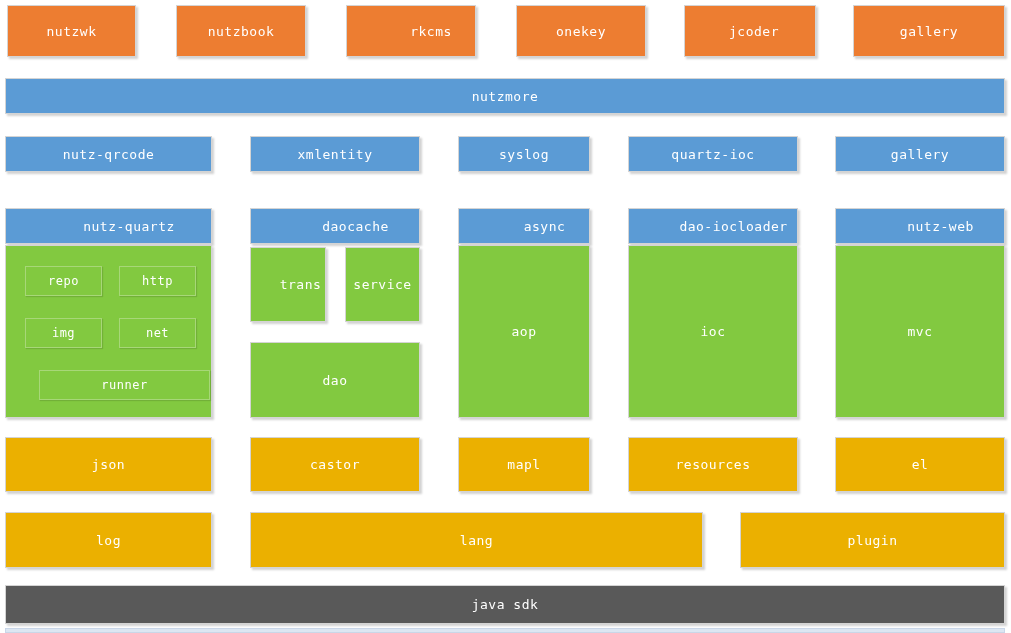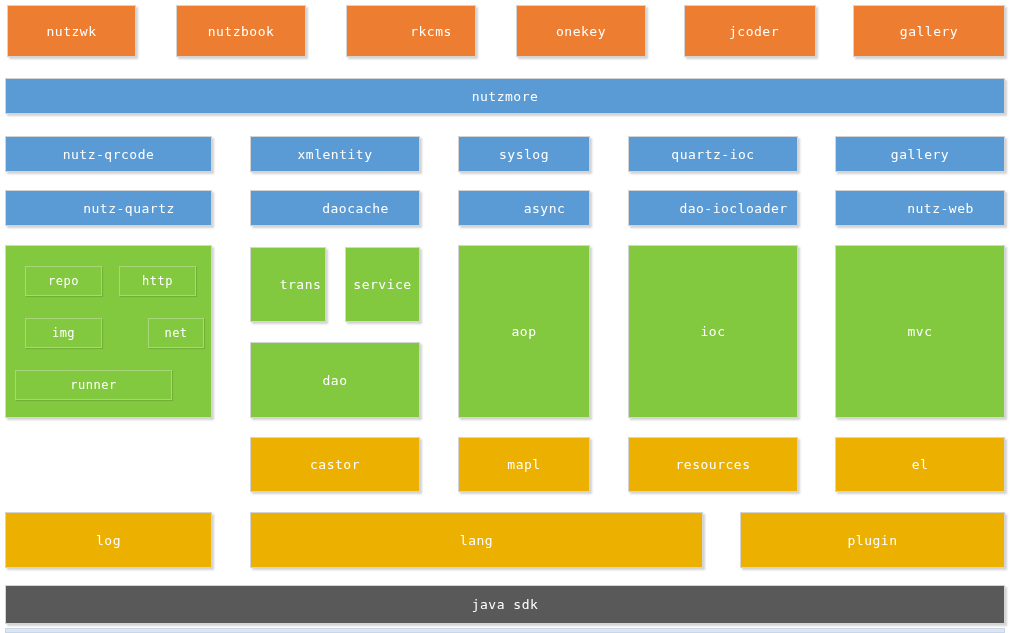--- a/index.html
+++ b/index.html
@@ -54,28 +54,28 @@
   .b-gallery  { left: 853px; top: 5px; width: 152px; height: 52px; }
   
   .b-nutzmore { left: 5px; top: 78px; width: 1000px; height: 36px; }
   
   .c1 { left: 5px;   width: 207px; }
   .c2 { left: 250px; width: 170px; }
   .c3 { left: 458px; width: 132px; }
   .c4 { left: 628px; width: 170px; }
   .c5 { left: 835px; width: 170px; }
   .r3 { top: 136px; height: 36px; }
-  .r4 { top: 190px; height: 36px; padding-left: 41px; }
+  .r4 { top: 208px; height: 36px; padding-left: 41px; }
   
   .b-corebox  { left: 5px;   top: 245px; width: 207px; height: 173px; padding-left: 24px; }
   .b-repo     { left: 19px;  top: 20px;  width: 77px;  height: 30px; position: absolute; }
   .b-http     { left: 113px; top: 20px;  width: 77px;  height: 30px; position: absolute; }
   .b-img      { left: 19px;  top: 72px;  width: 77px;  height: 30px; position: absolute; }
-  .b-net      { left: 113px; top: 72px;  width: 56px;  height: 30px; position: absolute; margin-left: 29px; }
-  .b-runner   { left: 9px;  top: 124px; width: 157px; height: 30px; position: absolute; }
+  .b-net      { left: 113px; top: 72px;  width: 77px;  height: 30px; position: absolute; }
+  .b-runner   { left: 33px;  top: 124px; width: 171px; height: 30px; position: absolute; }
   .b-trans    { left: 250px; top: 247px; width: 76px;  height: 75px; padding-left: 25px; }
   .b-service  { left: 345px; top: 247px; width: 75px;  height: 75px; }
   .b-dao      { left: 250px; top: 342px; width: 170px; height: 76px; }
   .b-aop      { left: 458px; top: 245px; width: 132px; height: 173px; }
   .b-ioc      { left: 628px; top: 245px; width: 170px; height: 173px; }
   .b-mvc      { left: 835px; top: 245px; width: 170px; height: 173px; }
   
   .r5 { top: 437px; height: 55px; }
   .b-log    { left: 5px;   top: 512px; width: 207px; height: 56px; }
   .b-lang   { left: 250px; top: 512px; width: 453px; height: 56px; }
@@ -117,20 +117,21 @@
     <div class="block inner b-net">net</div>
     <div class="block inner b-runner">runner</div>
   </div>
   <div class="block green b-trans">trans</div>
   <div class="block green b-service">service</div>
   <div class="block green b-dao">dao</div>
   <div class="block green b-aop">aop</div>
   <div class="block green b-ioc">ioc</div>
   <div class="block green b-mvc">mvc</div>
 
+  <div class="block gold r5 c1">json</div>
   <div class="block gold r5 c2">castor</div>
   <div class="block gold r5 c3">mapl</div>
   <div class="block gold r5 c4">resources</div>
   <div class="block gold r5 c5">el</div>
 
   <div class="block gold b-log">log</div>
   <div class="block gold b-lang">lang</div>
   <div class="block gold b-plugin">plugin</div>
 
   <div class="block dark b-javasdk">java sdk</div>

